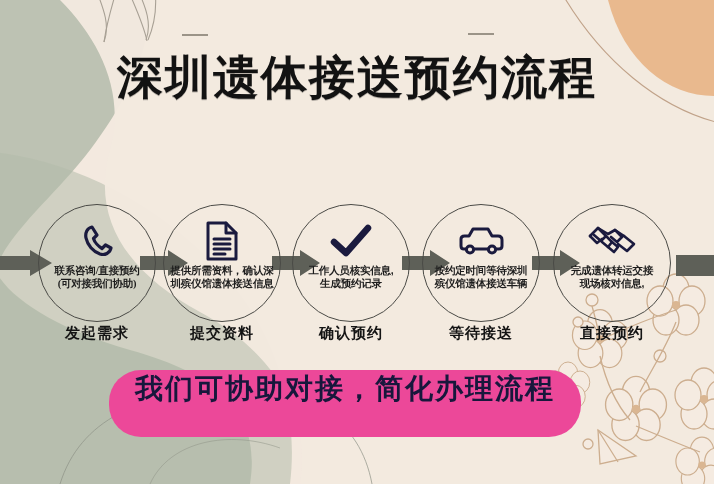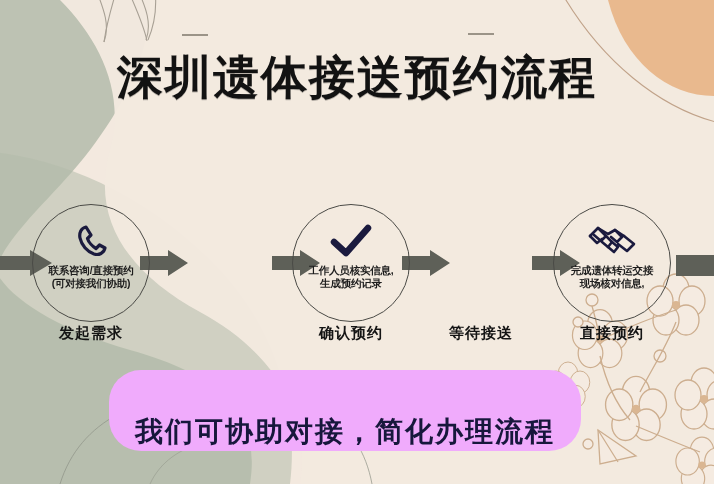--- a/index.html
+++ b/index.html
@@ -42,23 +42,23 @@
     font-size:15px;font-weight:700;color:#141414;letter-spacing:1px;
   }
 
   
   .arrow{position:absolute;top:250px;}
   .arrow svg{display:block;}
   .tail{position:absolute;left:676px;top:255px;width:48px;height:21px;background:#5e6058;}
 
   
   .banner{
-    position:absolute;left:109px;top:370px;width:472px;height:81px;
-    background:#f0abfc;border-radius:32px;
-    display:flex;align-items:flex-end;justify-content:center;
+    position:absolute;left:109px;top:370px;width:472px;height:67px;
+    background:#ec4899;border-radius:32px;
+    display:flex;align-items:flex-start;justify-content:center;
   }
   .banner-text{
     font-family:"DejaVu Sans","Liberation Sans",sans-serif;
     font-size:28px;font-weight:700;color:#17173c;letter-spacing:2px;
     white-space:nowrap;
   }
 </style>
 </head>
 <body>
 
@@ -203,53 +203,83 @@
   </div>
   <div class="arrow" style="left:532px;">
     <svg width="48" height="26" viewBox="0 0 48 26">
         <path d="M0 6 H28 V0 L48 13 L28 26 V20 H0 Z" fill="#5e6058"></path>
       </svg>
   </div>
   <div class="tail"></div>
 
   <div class="flow">
 
-    <div class="step" style="left:32px;">
+    <div class="step" style="left:38px;font-family:Liberation Serif, serif;">
       <div class="circle">
         <div class="icon">
           <svg width="36" height="36" viewBox="0 0 36 36" fill="none" stroke="#1a1a3e" stroke-width="3.2" stroke-linecap="round" stroke-linejoin="round">
             <path d="M13 4 C8 5 6 10 7 15 C8.5 22 14 28.5 21 31 C26 32.6 31 30 32 25
                      L26.5 22 L23 25.5 C19.5 23.5 15.5 19 14.5 15.5 L18 12 Z"></path>
           </svg>
         </div>
         <div class="desc">
           <div>联系咨询/直接预约</div>
           <div>(可对接我们协助)</div>
         </div>
       </div>
       <div class="caption">发起需求</div>
     </div>
 
+    <div class="step" style="left:163px;">
+      <div class="circle">
+        <div class="icon">
+          <svg width="34" height="40" viewBox="0 0 34 40" fill="none" stroke="#1a1a3e" stroke-width="3" stroke-linecap="round" stroke-linejoin="round">
+            <path d="M3 2 H21 L31 12 V38 H3 Z"></path>
+            <path d="M21 2 V12 H31"></path>
+            <path d="M9 18 H25 M9 23 H25 M9 28 H25 M9 33 H20"></path>
+          </svg>
+        </div>
+        <div class="desc">
+          <div>提供所需资料，确认深</div>
+          <div>圳殡仪馆遗体接送信息</div>
+        </div>
+      </div>
+      <div class="caption">提交资料</div>
+    </div>
 
     <div class="step" style="left:292px;">
       <div class="circle">
         <div class="icon">
           <svg width="44" height="36" viewBox="0 0 44 36" fill="none" stroke="#1a1a3e" stroke-width="6.5" stroke-linecap="round" stroke-linejoin="round">
             <path d="M5 19 L17 30 L39 5"></path>
           </svg>
         </div>
         <div class="desc">
           <div>工作人员核实信息,</div>
           <div>生成预约记录</div>
         </div>
       </div>
       <div class="caption">确认预约</div>
     </div>
 
     <div class="step" style="left:422px;">
+      <div class="circle">
+        <div class="icon">
+          <svg width="48" height="32" viewBox="0 0 48 32" fill="none" stroke="#1a1a3e" stroke-width="3" stroke-linecap="round" stroke-linejoin="round">
+            <path d="M4 21 V14 C4 12 5.5 11 7.5 11 L12 11 L16 4 H31 L35 11 L41 11
+                     C43.5 11 45 12.5 45 15 V21 C45 23 43.5 24 41.5 24 L7 24 C5 24 4 23 4 21 Z"></path>
+            <circle cx="13" cy="24.5" r="3.6" fill="#f3e9df"></circle>
+            <circle cx="35" cy="24.5" r="3.6" fill="#f3e9df"></circle>
+          </svg>
+        </div>
+        <div class="desc">
+          <div>按约定时间等待深圳</div>
+          <div>殡仪馆遗体接送车辆</div>
+        </div>
+      </div>
       <div class="caption">等待接送</div>
     </div>
 
     <div class="step" style="left:553px;">
       <div class="circle">
         <div class="icon">
           <svg width="48" height="34" viewBox="0 0 48 34" fill="none" stroke="#1a1a3e" stroke-width="2.6" stroke-linecap="round" stroke-linejoin="round">
             <path d="M2 12 L10 4 L20 10 L27 6 L36 12"></path>
             <path d="M10 4 L18 12 L13 17 L6 11"></path>
             <path d="M36 12 L46 20 L39 27 L30 20"></path>

